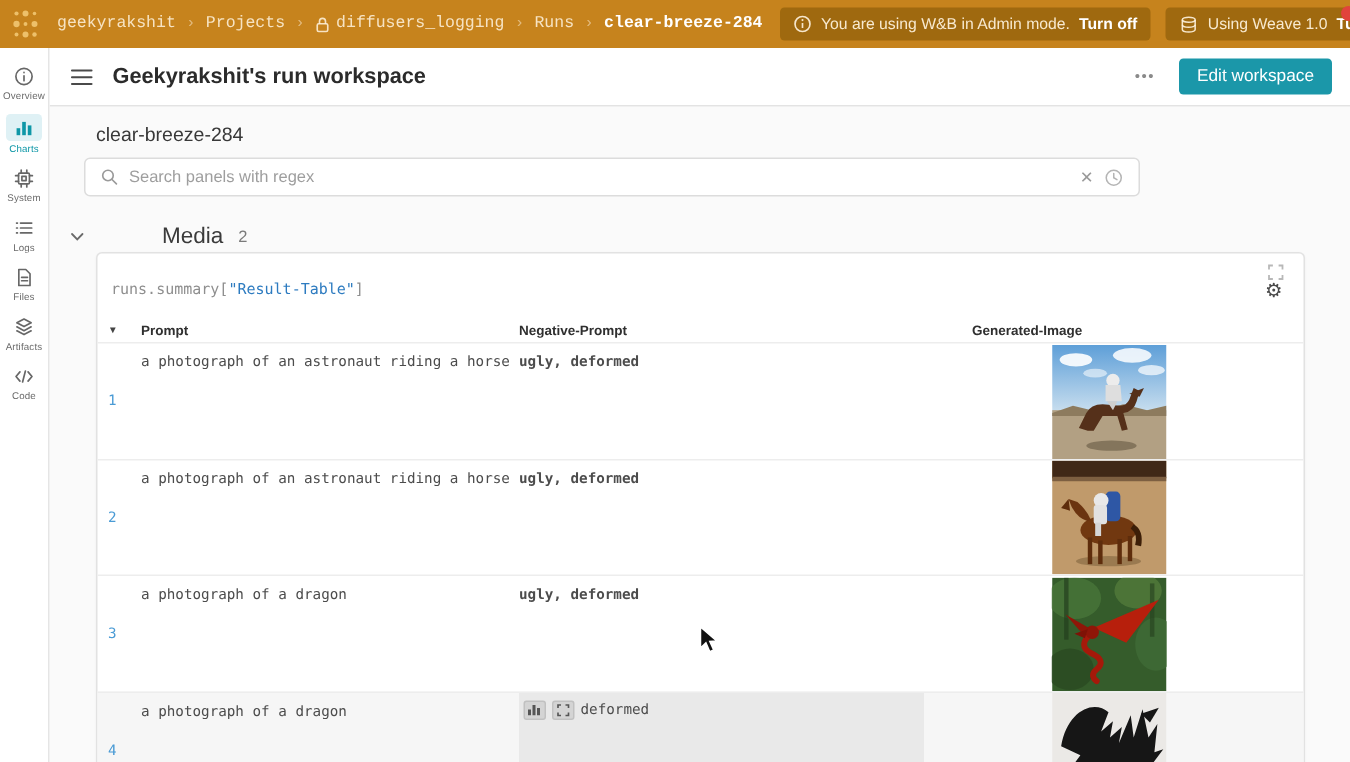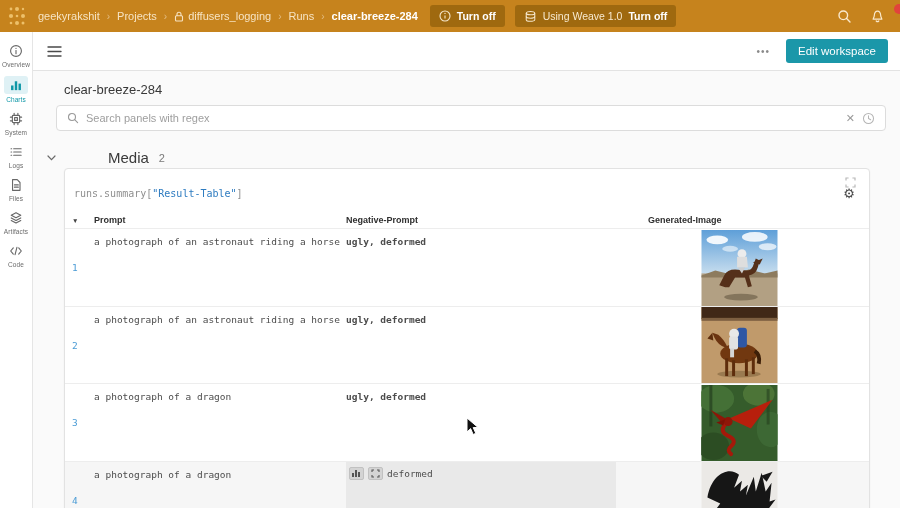--- a/index.html
+++ b/index.html
@@ -2,21 +2,21 @@
 <html><head>
 <meta charset="utf-8">
 <style>
   * { margin:0; padding:0; box-sizing:border-box; }
   html,body { width:900px; height:508px; }
   body { font-family:"Liberation Sans",sans-serif; background:#fafafa; overflow:hidden; position:relative; color:#333; }
 
   
   .topbar { position:absolute; left:0; top:0; width:900px; height:32px; background:#C6831D; display:flex; align-items:center; z-index:6; }
   .logo { width:34px; height:32px; display:flex; align-items:center; justify-content:center; flex:0 0 auto; }
-  .crumbs { display:flex; align-items:center; gap:7px; font-size:11px; color:rgba(255,244,224,.85); white-space:nowrap; margin-left:4px; }
+  .crumbs { display:flex; align-items:center; gap:7px; font-size:11px; color:rgba(255,244,224,.85); white-space:nowrap; margin-left:4px;font-family:Liberation Mono, monospace; }
   .crumb.current { color:#fff; font-weight:bold; }
   .sep { color:rgba(255,244,224,.5); font-size:10px; }
   .crumb-lock { display:flex; align-items:flex-end; gap:4px; }
   .pill { display:flex; align-items:center; gap:6px; background:#9F690F; border-radius:3px; height:22px; padding:0 9px; font-size:10.5px; color:rgba(255,244,224,.92); white-space:nowrap; }
   .pill b { color:#fff; font-weight:bold; }
   .pill.admin { margin-left:12px; }
   .pill.weave { margin-left:10px; }
   .topicons { display:flex; align-items:center; gap:15px; margin-left:auto; margin-right:14px; }
   .topicon { position:relative; display:flex; align-items:center; justify-content:center; width:18px; height:18px; }
   .edge-dot { position:absolute; top:4px; left:894px; width:10px; height:10px; border-radius:50%; background:#E1433C; z-index:7; }
@@ -33,21 +33,21 @@
 
   
   .runheader { position:absolute; left:33px; top:32px; right:0; height:39px; background:#fff; border-bottom:1px solid #e3e3e3; display:flex; align-items:center; padding:0 12px 0 14px; z-index:4; }
   .ws-title { margin-left:13px; font-size:14.5px; font-weight:bold; color:#2b2b2b; }
   .more-btn { margin-left:auto; margin-right:16px; color:#8a8a8a; font-size:10px; letter-spacing:1px; cursor:pointer; }
   .edit-btn { background:#1B97A9; color:#fff; font-size:11.5px; border:none; border-radius:3px; padding:6px 12px; cursor:pointer; font-family:"Liberation Sans",sans-serif; }
 
   
   .content { position:absolute; left:33px; top:71px; right:0; bottom:0; }
   .run-name { position:absolute; left:31px; top:11px; font-size:13px; color:#383838; }
-  .searchbar { position:absolute; left:23px; top:34px; width:830px; height:26px; background:#fff; border:1px solid #dcdcdc; border-radius:4px; display:flex; align-items:center; padding:0 10px; gap:7px; }
+  .searchbar { position:absolute; left:23px; top:34px; width:704px; height:26px; background:#fff; border:1px solid #dcdcdc; border-radius:4px; display:flex; align-items:center; padding:0 10px; gap:7px; }
   .searchbar input { border:none; outline:none; flex:1; font-size:11px; color:#333; font-family:"Liberation Sans",sans-serif; background:transparent; }
   .searchbar input::placeholder { color:#9e9e9e; }
   .clear-x { color:#9a9a9a; font-size:11px; cursor:pointer; }
 
   .media-head { position:absolute; left:14px; top:78px; display:flex; align-items:center; gap:7px; }
   .media-label { font-size:15px; color:#3a3a3a;margin-left:45px; }
   .media-count { font-size:11px; color:#7a7a7a; margin-left:3px; }
 
   
   .panel { position:absolute; left:31px; top:97px; width:806px; height:345px; background:#fff; border:1px solid #e2e2e2; border-radius:4px 4px 0 0; box-shadow:0 1px 2px rgba(0,0,0,.05); }
@@ -111,20 +111,21 @@
     <span class="sep">›</span>
     <span class="crumb current">clear-breeze-284</span>
   </nav>
 
   <div class="pill admin">
     <svg width="12" height="12" viewBox="0 0 12 12">
       <circle cx="6" cy="6" r="5" fill="none" stroke="rgba(255,244,224,.9)" stroke-width="1.1"></circle>
       <line x1="6" y1="5.4" x2="6" y2="8.6" stroke="rgba(255,244,224,.9)" stroke-width="1.1"></line>
       <circle cx="6" cy="3.4" r=".7" fill="rgba(255,244,224,.9)"></circle>
     </svg>
+    <span>You are using W&amp;B in Admin mode.</span>
     <b>Turn off</b>
   </div>
 
   <div class="pill weave">
     <svg width="13" height="13" viewBox="0 0 14 14">
       <g fill="none" stroke="rgba(255,244,224,.9)" stroke-width="1.1">
         <ellipse cx="7" cy="3.4" rx="4.6" ry="1.8"></ellipse>
         <path d="M2.4 3.4 V7 c0 1 2.1 1.8 4.6 1.8 s4.6 -.8 4.6 -1.8 V3.4"></path>
         <path d="M2.4 7 V10.4 c0 1 2.1 1.8 4.6 1.8 s4.6 -.8 4.6 -1.8 V7"></path>
       </g>
@@ -253,20 +254,21 @@
 </div>
 
 <div class="runheader">
   <svg width="15" height="13" viewBox="0 0 15 13">
       <g stroke="#4a4a4a" stroke-width="1.4" stroke-linecap="round">
         <line x1="1" y1="2" x2="14" y2="2"></line>
         <line x1="1" y1="6.5" x2="14" y2="6.5"></line>
         <line x1="1" y1="11" x2="14" y2="11"></line>
       </g>
     </svg>
+  <span class="ws-title">Geekyrakshit's run workspace</span>
   <span class="more-btn">•••</span>
   <button class="edit-btn">Edit workspace</button>
 </div>
 
 <div class="content">
   <div class="run-name">clear-breeze-284</div>
 
   <div class="searchbar">
     <svg width="12" height="12" viewBox="0 0 13 13">
         <g stroke="#9a9a9a" stroke-width="1.2" fill="none" stroke-linecap="round">

